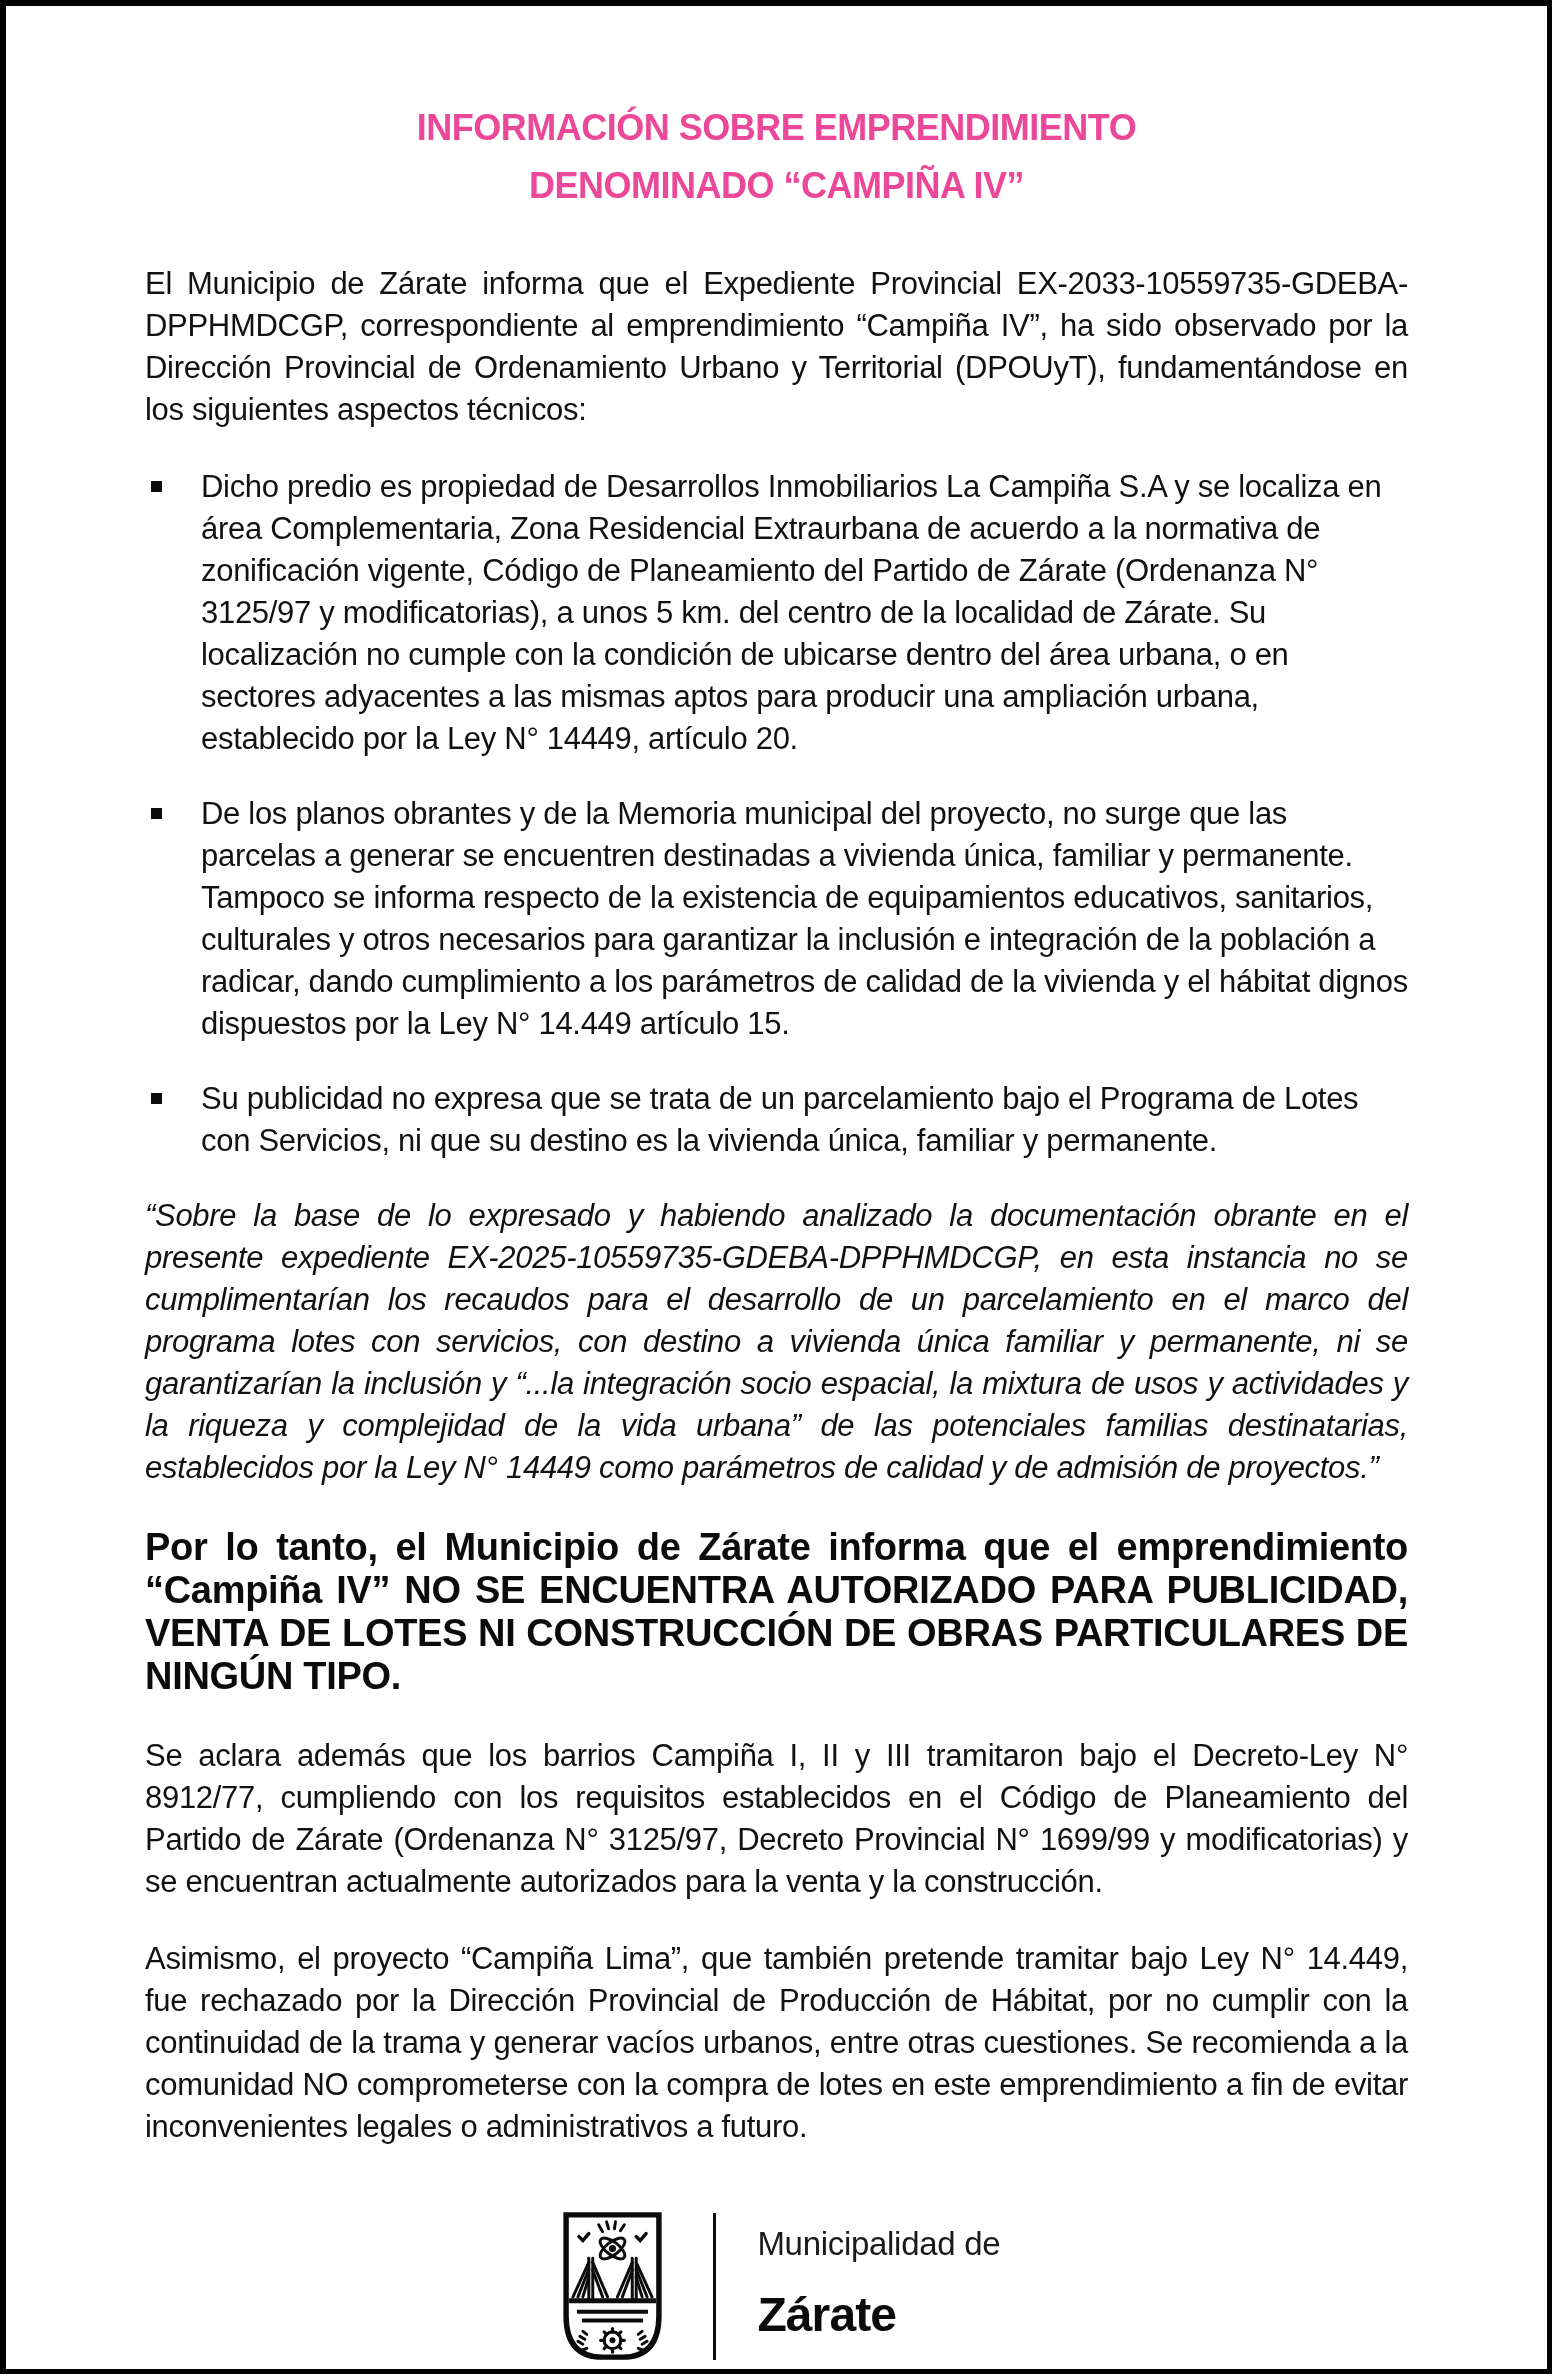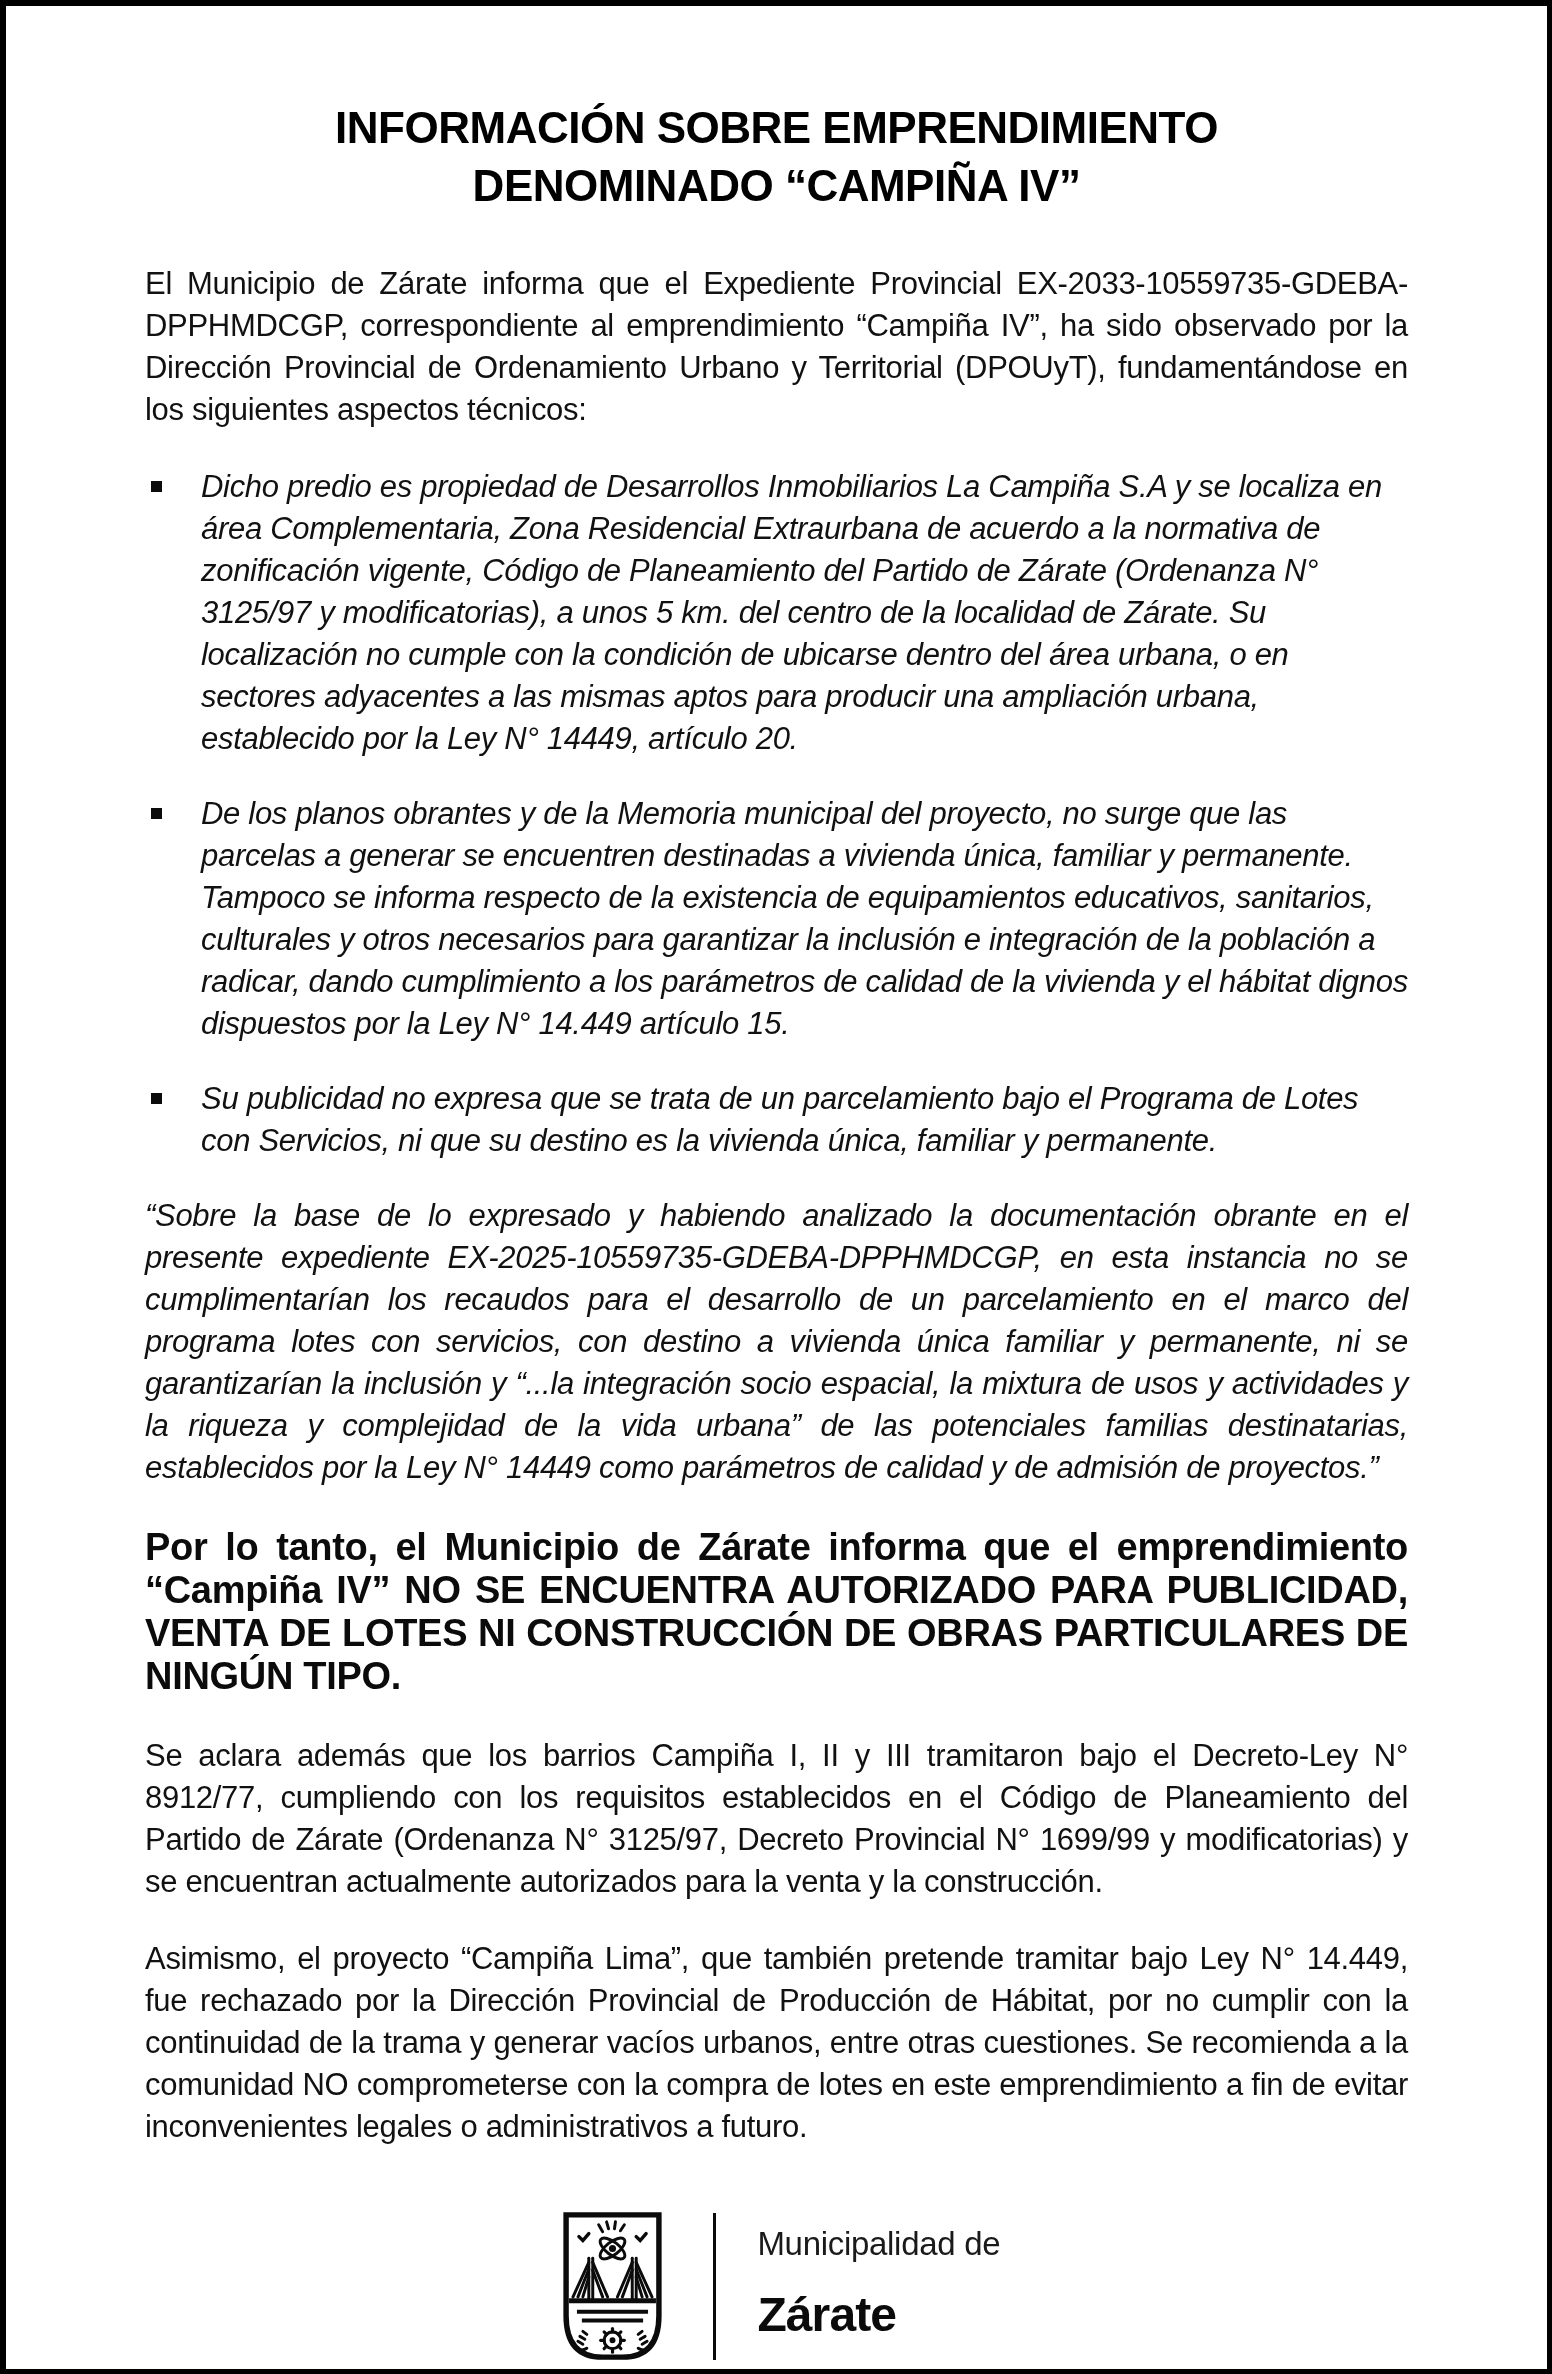--- a/index.html
+++ b/index.html
@@ -8,45 +8,44 @@
     box-sizing: border-box;
     background: #ffffff;
     border: 6.5px solid #000000;
     padding: 93px 139px 0 139px;
     overflow: hidden;
     font-family: "Liberation Sans", sans-serif;
     color: #111111;
     position: relative;
   }
   .title {
-    font-size: 44px;
+    font-size: 36px;
     font-weight: 700;
     line-height: 58px;
     text-align: center;
     letter-spacing: -0.5px;
     margin: 0 37px 48px 37px;
-    color: #000000;
+    color: #ec4899;
   }
   .body-text {
     font-size: 31px;
     line-height: 42px;
     letter-spacing: -0.3px;
     text-align: justify;
     margin: 0 0 35px 0;
   }
   ul.bullets {
     list-style: none;
     margin: 0 0 3.7px 0;
     padding: 0;
   }
   ul.bullets li {
     position: relative;
     padding-left: 56px;
     margin-bottom: 33px;
-    font-style: italic;
   }
   ul.bullets li .bullet-marker {
     position: absolute;
     left: 5.6px;
     top: 15px;
     width: 11px;
     height: 11px;
     background: #0b0b0b;
   }
   .quote {

